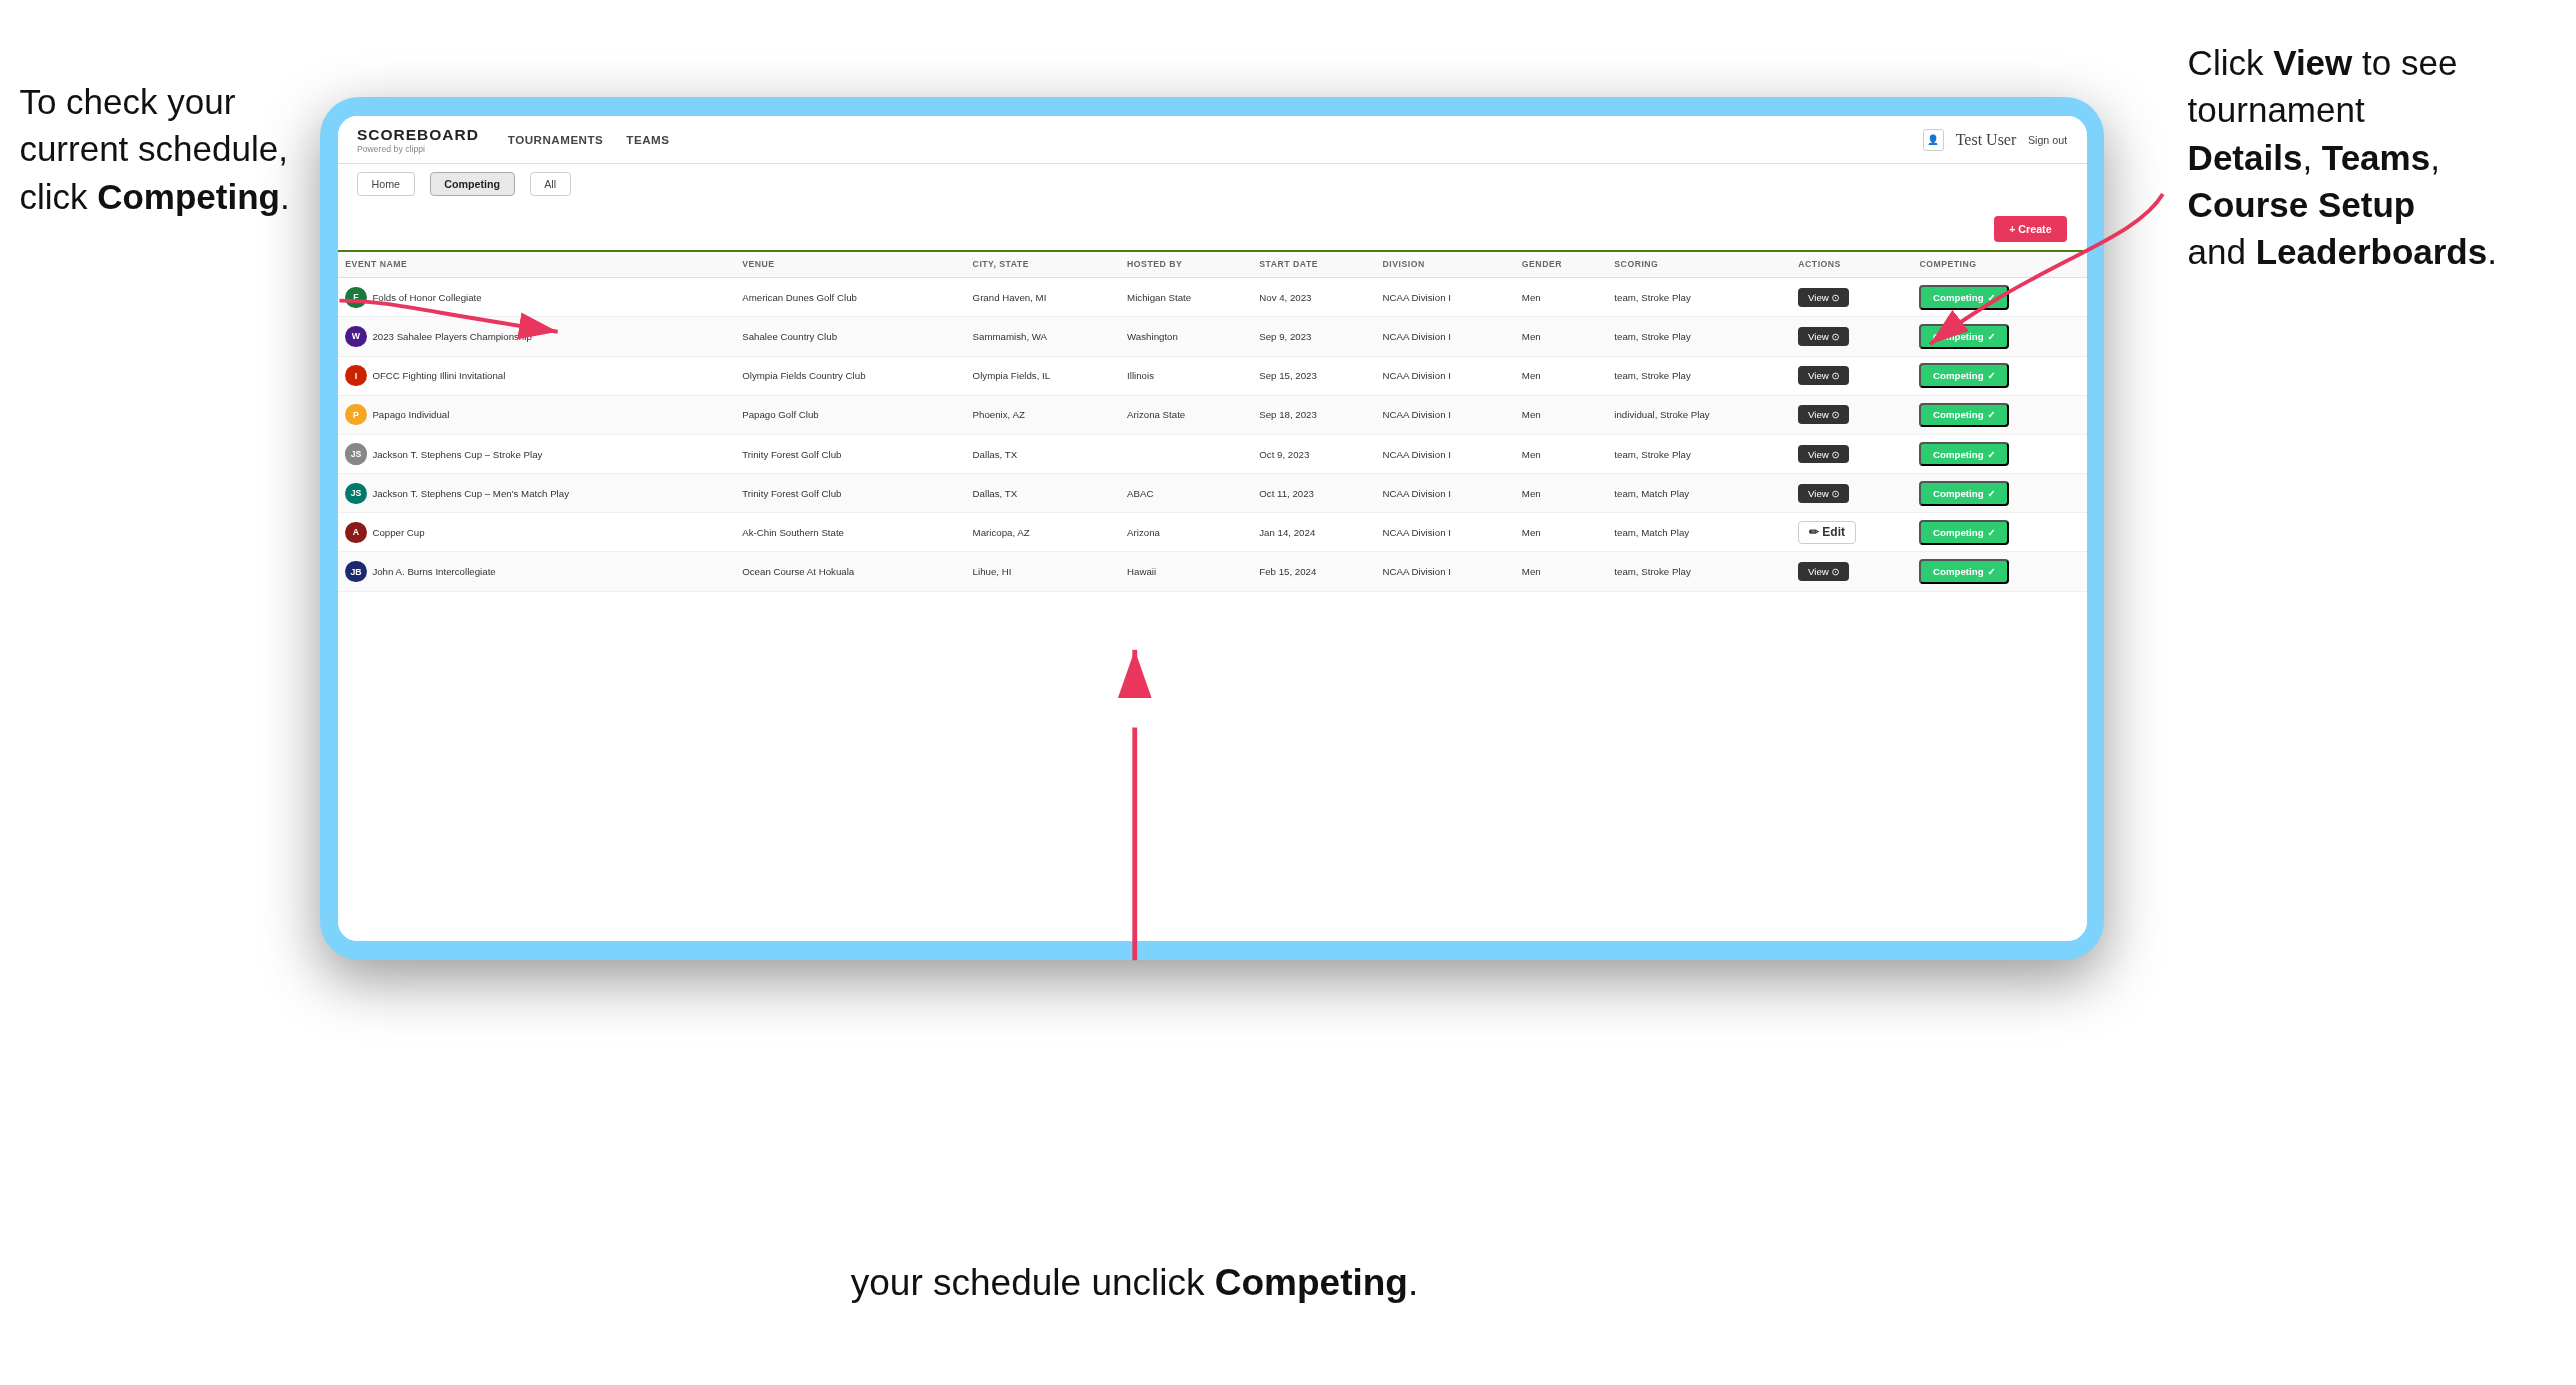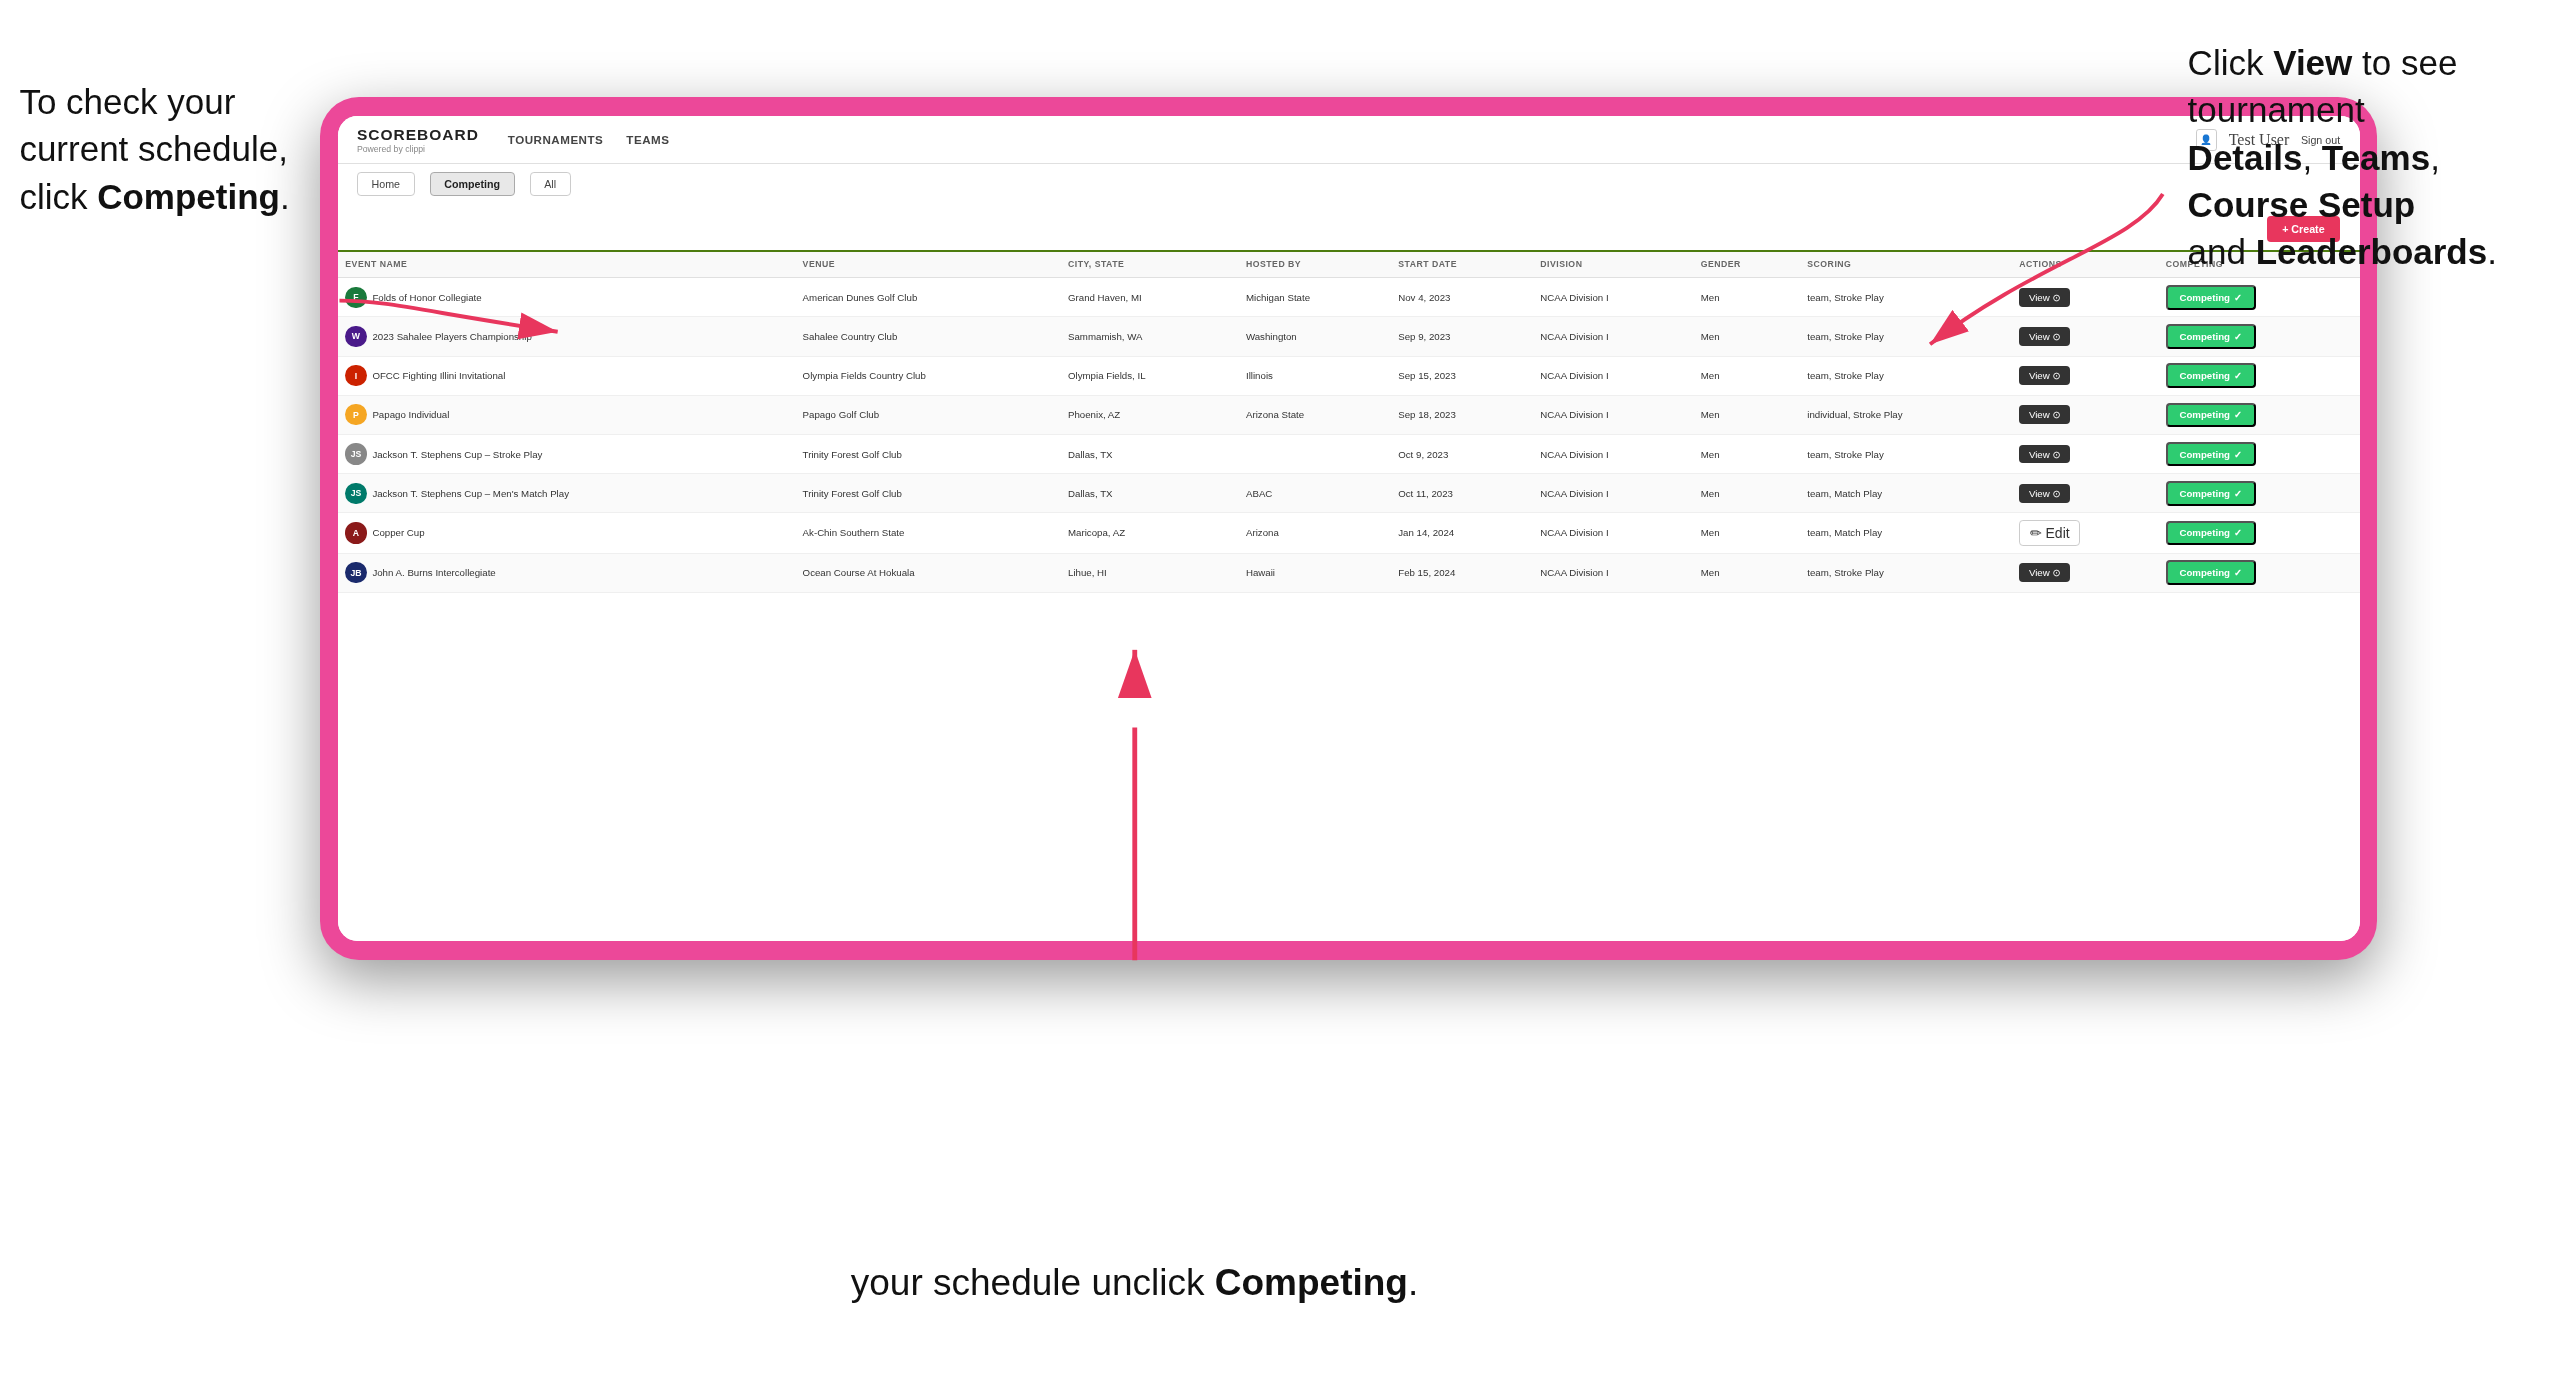--- a/index.html
+++ b/index.html
@@ -46,23 +46,23 @@
       top: 0; left: 0;
       width: 100%; height: 100%;
       pointer-events: none;
     }
 
     
     .tablet-frame {
       position: absolute;
       top: 97px;
       left: 320px;
-      width: 2057px;
+      width: 1784px;
       height: 863px;
-      background: #ec4899;
+      background: #7dd3fc;
       border-radius: 39px;
       box-shadow: 0 19.4px 58px rgba(0,0,0,0.4);
       padding: 19.4px 17.5px;
     }
 
     .tablet-screen {
       width: 100%;
       height: 100%;
       background: #f5f5f5;
       border-radius: 19.4px;
@@ -231,23 +231,24 @@
     }
     .edit-btn {
       display: inline-flex;
       align-items: center;
       gap: 3.9px;
       background: #fff;
       color: #333;
       border: 1px solid #ccc;
       padding: 3.9px 9.7px;
       border-radius: 3.9px;
-      font-size: 14px;
+      font-size: 12px;
       cursor: pointer;
       white-space: nowrap;
+      font-weight: bold;
     }
     .competing-badge {
       display: inline-flex;
       align-items: center;
       gap: 3.9px;
       background: #2ecc71;
       color: #fff;
       padding: 4.8px 11.6px;
       border-radius: 3.9px;
       font-size: 9.7px;

